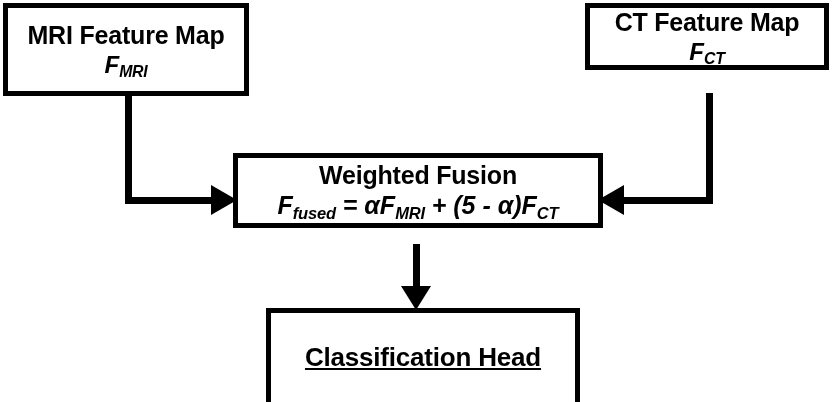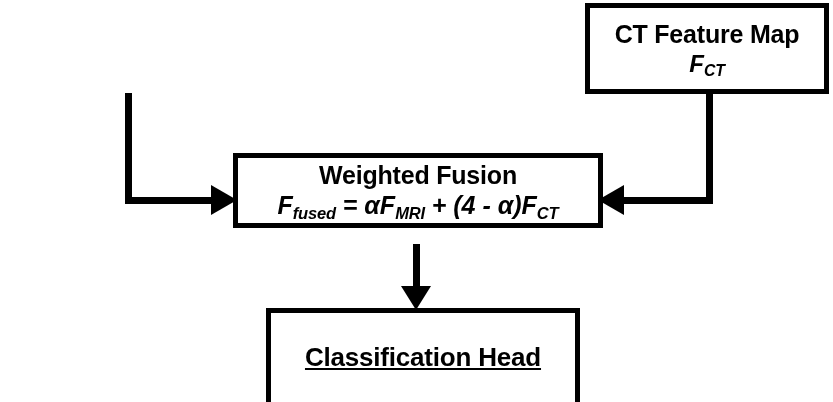--- a/index.html
+++ b/index.html
@@ -27,21 +27,21 @@
     border: 5px solid #000000;
     display: flex;
     flex-direction: column;
     align-items: center;
     justify-content: center;
     text-align: center;
     color: #000000;
     z-index: 3;
   }
   #box-mri   { left: 3px;   top: 3px;   width: 246px; height: 93px; }
-  #box-ct    { left: 585px; top: 3px;   width: 244px; height: 91px; }
+  #box-ct    { left: 585px; top: 3px;   width: 244px; height: 67px; }
   #box-fusion{ left: 233px; top: 153px; width: 370px; height: 75px; }
   #box-class { left: 266px; top: 308px; width: 314px; height: 100px; text-decoration: underline; }
 
   .node-title {
     font-size: 25px;
     font-weight: bold;
     line-height: 1.12;
     letter-spacing: -0.2px;
     white-space: nowrap;
   }
@@ -109,29 +109,33 @@
 
   
   #fusion-seg-vertical { left: 413px; top: 244px; width: 7px;  height: 45px; }
   #fusion-arrowhead    { left: 401px; top: 286px; }
 </style>
 </head>
 <body>
 
 <div id="diagram-canvas">
 
+  <div class="node-box" id="box-mri">
+    <div class="node-title">MRI Feature Map</div>
+    <div class="node-formula"><span>F</span><sub>MRI</sub></div>
+  </div>
 
   <div class="node-box" id="box-ct">
     <div class="node-title">CT Feature Map</div>
     <div class="node-formula"><span>F</span><sub>CT</sub></div>
   </div>
 
   <div class="node-box" id="box-fusion">
     <div class="node-title">Weighted Fusion</div>
-    <div class="node-formula formula-big"><span>F</span><sub>fused</sub><span> = </span><span>α</span><span>F</span><sub>MRI</sub><span> + </span><span>(4 - α)</span><span>F</span><sub>CT</sub></div>
+    <div class="node-formula formula-big"><span>F</span><sub>fused</sub><span> = </span><span>α</span><span>F</span><sub>MRI</sub><span> + </span><span>(5 - α)</span><span>F</span><sub>CT</sub></div>
   </div>
 
   <div class="node-box" id="box-class">
     <div class="node-title">Classification Head</div>
   </div>
 
   <div class="conn-line" id="mri-seg-vertical"></div>
   <div class="conn-line" id="mri-seg-horizontal"></div>
   <div class="arrow-head right" id="mri-arrowhead"></div>
 

